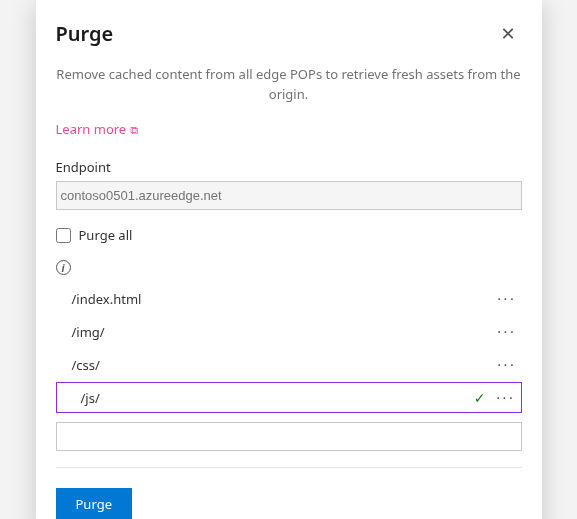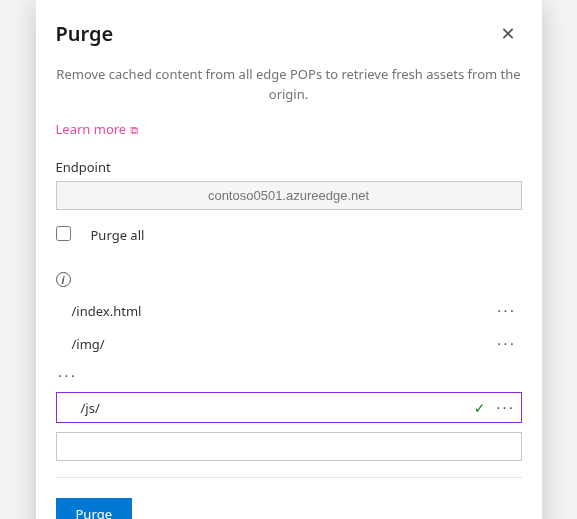--- a/index.html
+++ b/index.html
@@ -66,31 +66,31 @@
       font-size: 13px;
       color: #333;
       margin-bottom: 5px;
       font-weight: 400;
     }
     .endpoint-input {
       width: 100%;
       border: 1px solid #c8c8c8;
       background: #f5f5f5;
       color: #555;
-      padding: 6px 10px;
+      padding: 6px 4px;
       font-size: 13px;
       outline: none;
       margin-bottom: 16px;
       cursor: default;
-      text-align: center;
     }
     .purge-all-row {
       display: flex;
-      gap: 20px;
-      margin-bottom: 28px;
+      align-items: center;
+      gap: 8px;
+      margin-bottom: 16px;
     }
     .purge-all-checkbox {
       width: 15px;
       height: 15px;
       cursor: pointer;
       accent-color: #0078d4;
     }
     .purge-all-label {
       font-size: 13px;
       color: #333;
@@ -226,20 +226,21 @@
     </div>
 
     <div class="path-row">
       <span class="path-text">/img/</span>
       <div class="path-row-right">
         <button class="more-btn">···</button>
       </div>
     </div>
 
     <div class="path-row">
+      <span class="path-text">/css/</span>
       <div class="path-row-right">
         <button class="more-btn">···</button>
       </div>
     </div>
 
     <div class="path-row active-row">
       <span class="path-text">/js/</span>
       <div class="path-row-right">
         <span class="check-icon">✓</span>
         <button class="more-btn">···</button>

